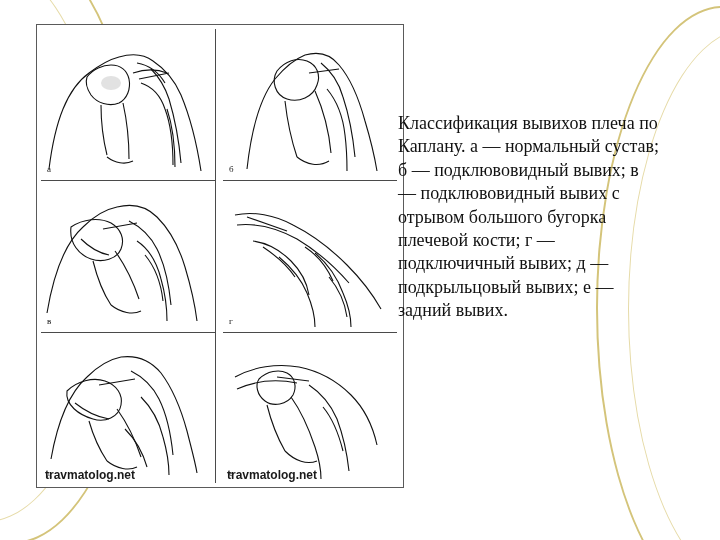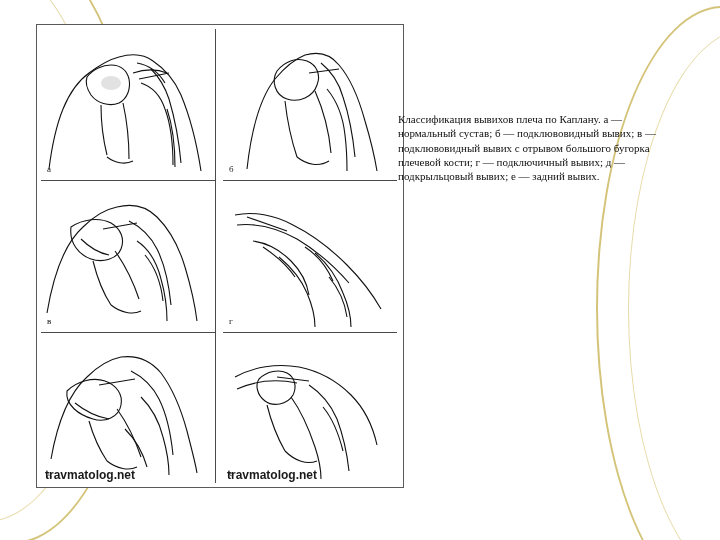--- a/index.html
+++ b/index.html
@@ -99,21 +99,21 @@
   }
   .anat svg { display: block; }
 
   
   .caption {
     position: absolute;
     left: 398px;
     top: 112px;
     width: 262px;
     font-family: "Liberation Serif", serif;
-    font-size: 11px;
+    font-size: 18px;
     line-height: 1.30;
     color: #111111;
     text-align: left;
   }
 </style>
 </head>
 <body>
 
 <div class="slide">
 

